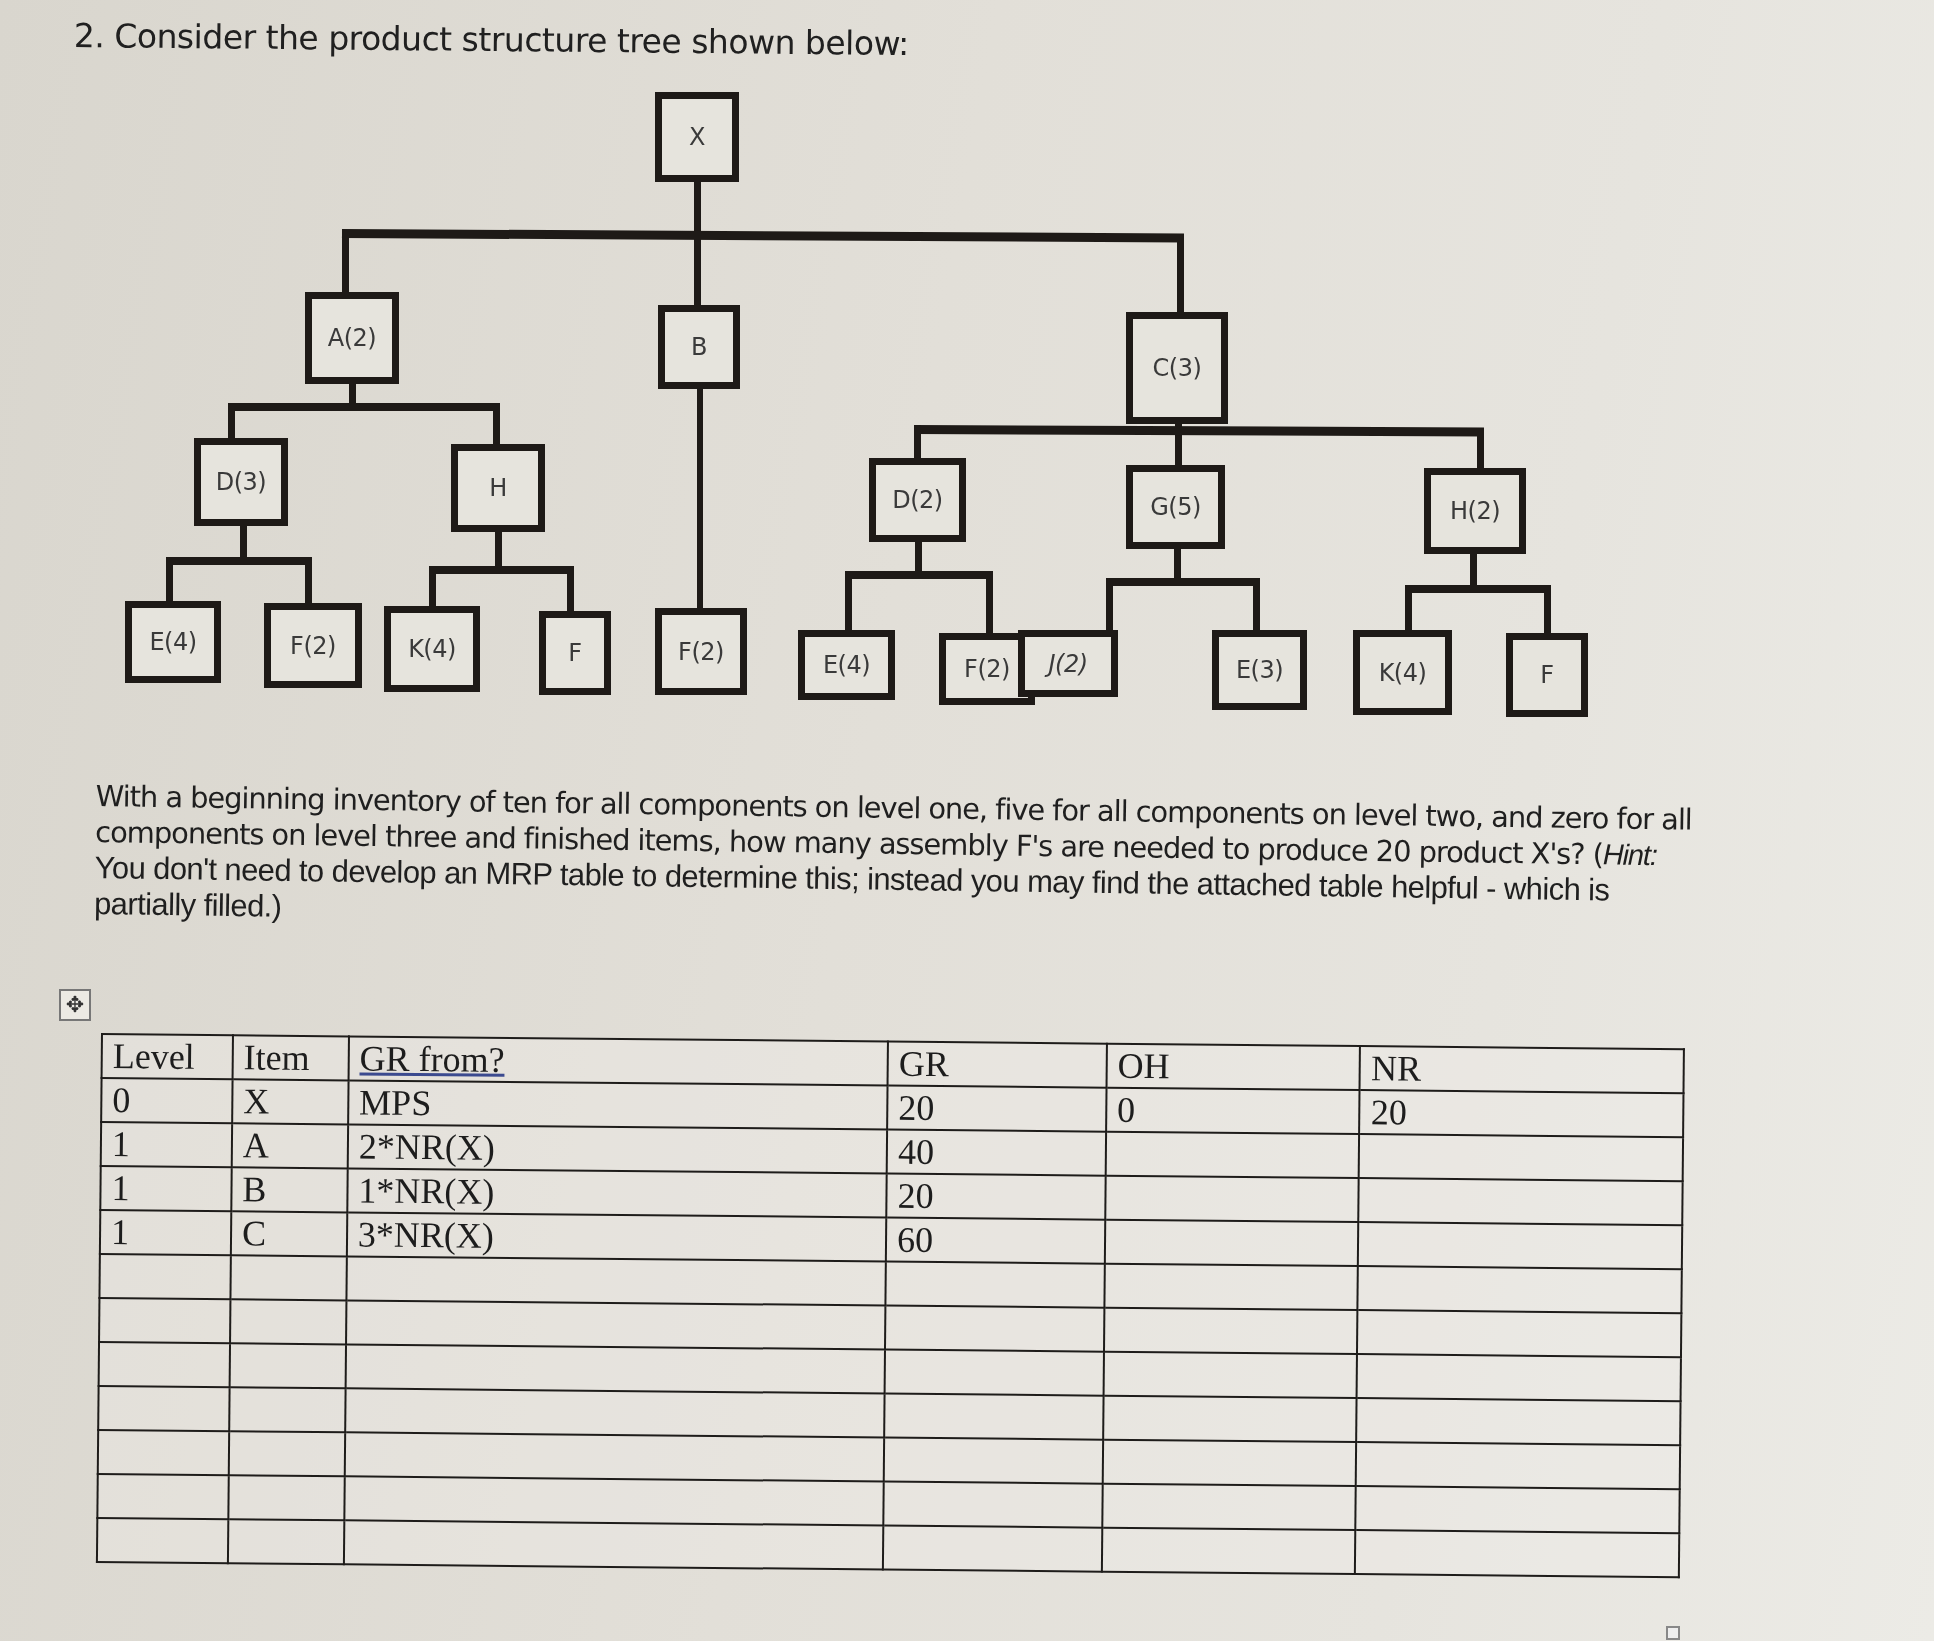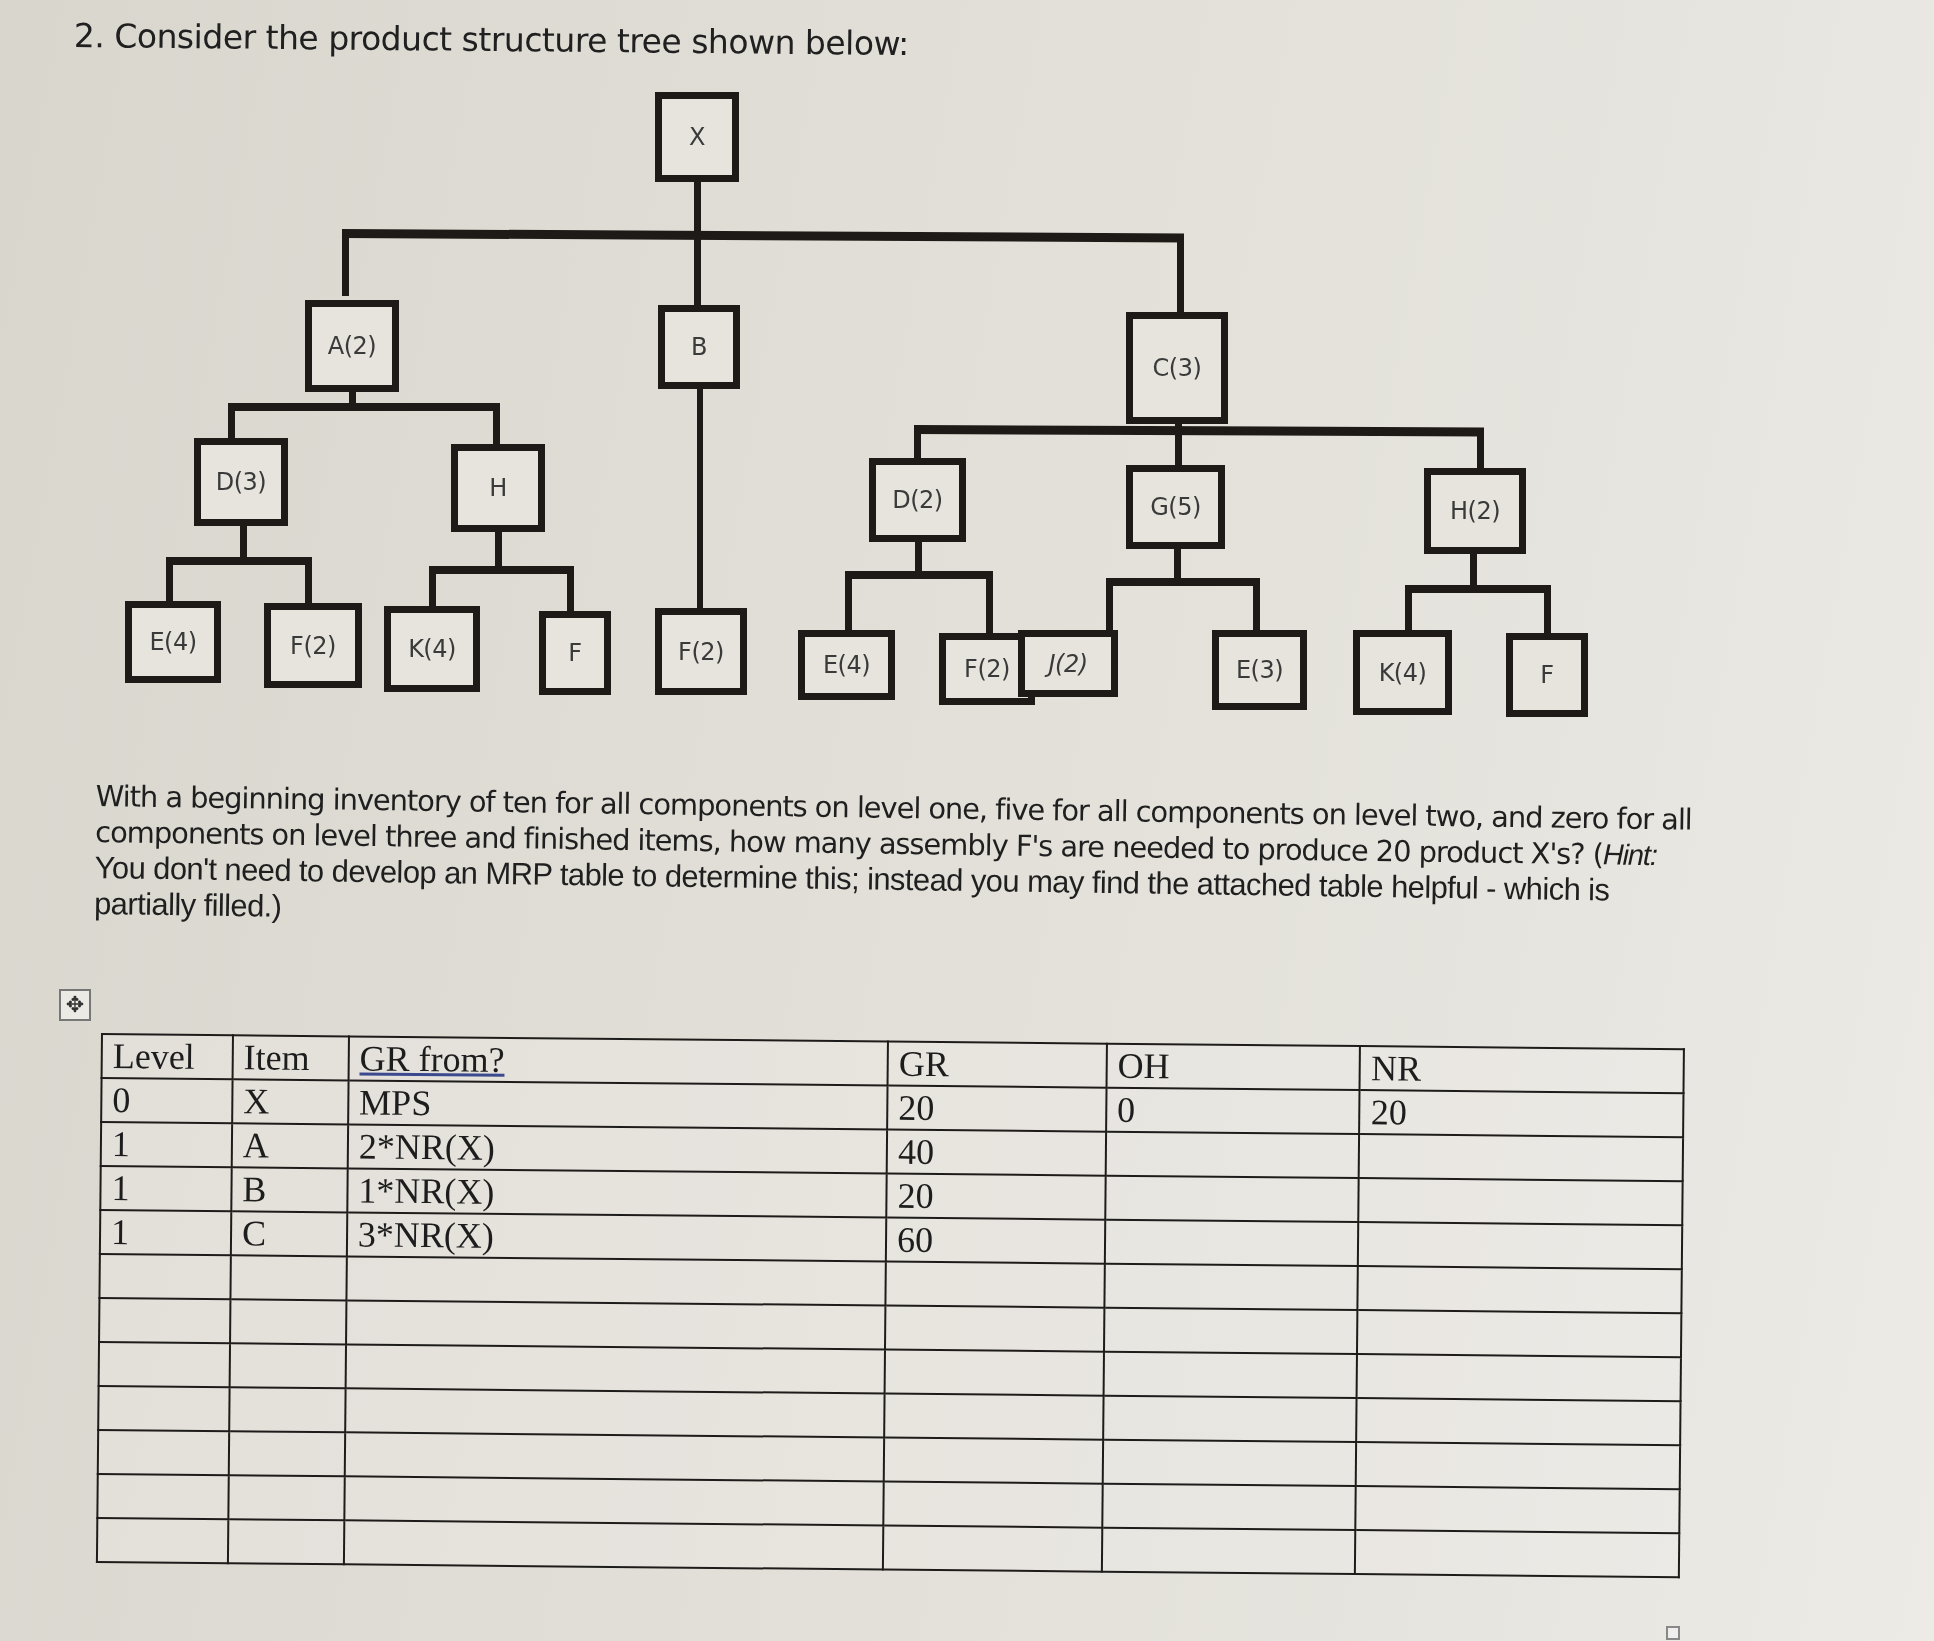--- a/index.html
+++ b/index.html
@@ -104,21 +104,21 @@
   <div class="line" style="left:1106px;top:578px;width:7px;height:55px;"></div>
   <div class="line" style="left:1253px;top:578px;width:7px;height:55px;"></div>
 
   <div class="line" style="left:1470px;top:550px;width:7px;height:40px;"></div>
   <div class="line" style="left:1405px;top:585px;width:146px;height:8px;"></div>
   <div class="line" style="left:1405px;top:585px;width:7px;height:48px;"></div>
   <div class="line" style="left:1544px;top:585px;width:7px;height:52px;"></div>
 
   <div class="node" style="left:655px;top:92px;width:84px;height:90px;">X</div>
 
-  <div class="node" style="left:305px;top:300px;width:94px;height:92px;">A(2)</div>
+  <div class="node" style="left:305px;top:292px;width:94px;height:92px;">A(2)</div>
   <div class="node" style="left:658px;top:305px;width:82px;height:84px;">B</div>
   <div class="node" style="left:1126px;top:312px;width:102px;height:112px;">C(3)</div>
 
   <div class="node" style="left:194px;top:438px;width:94px;height:88px;">D(3)</div>
   <div class="node" style="left:451px;top:444px;width:94px;height:88px;">H</div>
 
   <div class="node" style="left:125px;top:601px;width:96px;height:82px;">E(4)</div>
   <div class="node" style="left:264px;top:603px;width:98px;height:85px;">F(2)</div>
   <div class="node" style="left:384px;top:606px;width:96px;height:86px;">K(4)</div>
   <div class="node" style="left:539px;top:611px;width:72px;height:84px;">F</div>

